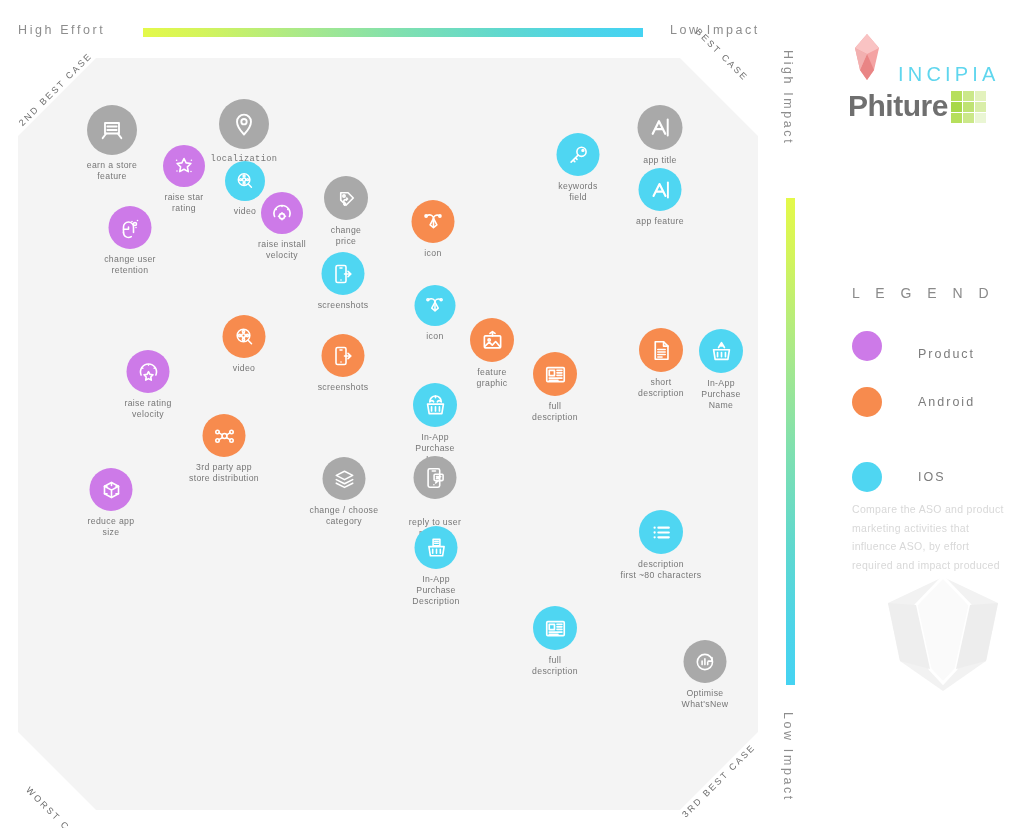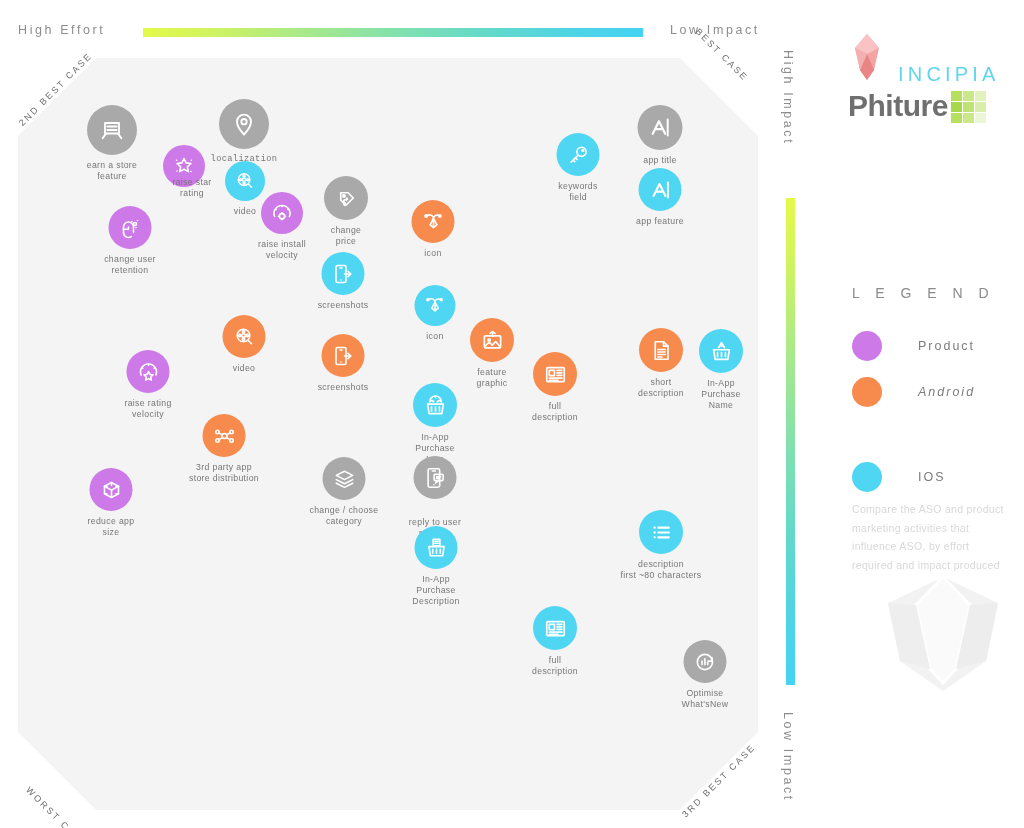--- a/index.html
+++ b/index.html
@@ -98,22 +98,22 @@
   #phiture-squares { display: grid; grid-template-columns: repeat(3, 11px); grid-template-rows: repeat(3, 10px); gap: 1px; margin-left: 3px; margin-top: 3px; }
 
   #legend-title {
     position: absolute; left: 12px; top: 285px;
     font-size: 14px; letter-spacing: 6px; color: #8a8a8a;
   }
   .legend-item { position: absolute; left: 12px; display: flex; align-items: center; }
   .legend-dot { width: 30px; height: 30px; border-radius: 50%; }
   .legend-text { margin-left: 36px; font-size: 12.5px; letter-spacing: 2px; color: #7c7c7c; }
 
-  #legend-0 { top: 331px; }
-  #legend-1 { top: 377px; font-style: italic; }
+  #legend-0 { top: 331px; align-items: flex-end; }
+  #legend-1 { top: 387px; }
   #legend-2 { top: 446px; margin-top: 16px; }
 
   #panel-desc {
     position: absolute; left: 12px; top: 500px; width: 156px;
     font-size: 10.5px; line-height: 1.78; color: #d8d8d8; letter-spacing: 0.3px;
   }
 
   #gem { position: absolute; left: 28px; top: 565px; width: 150px; height: 150px; opacity: 1; }
 </style>
 </head>
@@ -177,21 +177,21 @@
           <div class="bubble" style="width: 42px; height: 42px; background: rgb(205, 122, 232);">
             <span>
               <svg width="24" height="24" viewBox="0 0 24 24">
                 <g stroke="#ffffff" stroke-width="1.6" fill="none" stroke-linecap="round" stroke-linejoin="round">
                   <path d="M12 4.5l2.1 4.4 4.8.6-3.5 3.3.9 4.8-4.3-2.4-4.3 2.4.9-4.8L5.1 9.5l4.8-.6z"></path>
                   <path d="M4.6 6.2v.01M19.4 6.2v.01M5 17v.01M19 17.5v.01"></path>
                 </g>
               </svg>
             </span>
           </div>
-          <div class="cap" style="top: 32px; margin-left: 8px;">raise star
+          <div class="cap" style="top: 47px;">raise star
 rating</div>
         </div>
         <div class="node" style="left: 227px; top: 103px;">
           <div class="bubble" style="width: 40px; height: 40px; background: rgb(79, 214, 242);">
             <span>
               <svg width="22" height="22" viewBox="0 0 24 24">
                 <g stroke="#ffffff" stroke-width="1.6" fill="none" stroke-linecap="round" stroke-linejoin="round">
                   <circle cx="11" cy="10.5" r="6.3"></circle>
                   <circle cx="11" cy="10.5" r="1.8"></circle>
                   <circle cx="11" cy="6.6" r="1.1"></circle>

